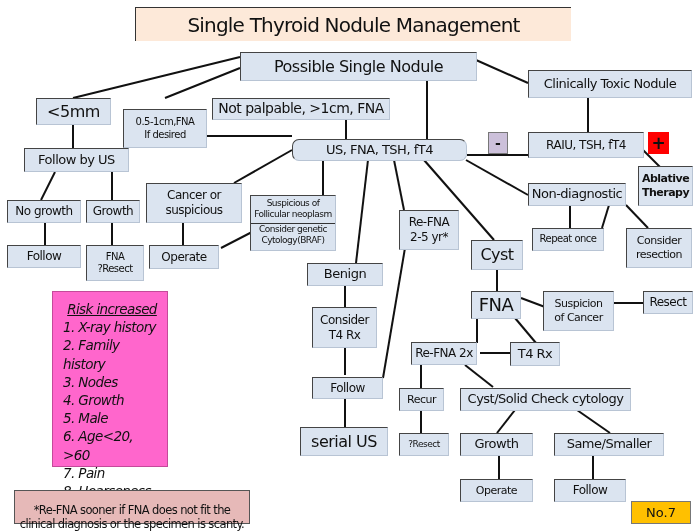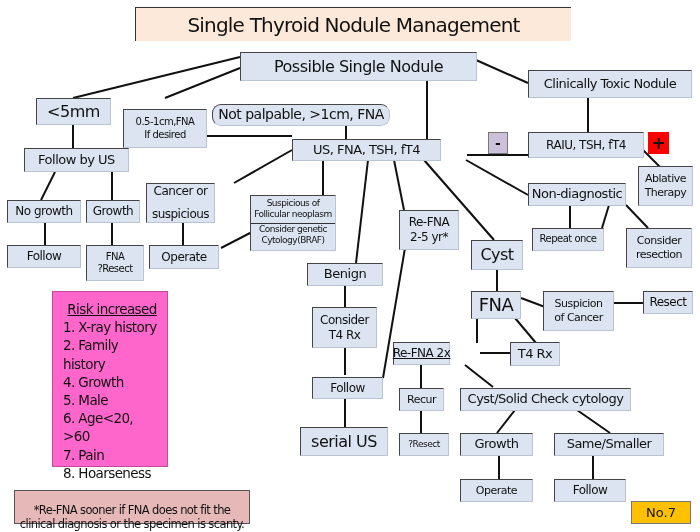--- a/index.html
+++ b/index.html
@@ -1,21 +1,21 @@
 <!DOCTYPE html>
 <html><head>
 <meta charset="utf-8">
 <style>
   html,body{margin:0;padding:0;background:#fff;}
   body{width:700px;height:532px;position:relative;overflow:hidden;font-family:"DejaVu Sans","Liberation Sans",sans-serif;color:#111;}
   #lines{position:absolute;left:0;top:0;width:700px;height:532px;}
   .box{position:absolute;box-sizing:border-box;background:#dbe4f0;border-top:1px solid #444;border-left:1px solid #444;border-right:1px solid #b8c4d4;border-bottom:1px solid #b8c4d4;display:flex;flex-direction:column;align-items:center;justify-content:center;text-align:center;letter-spacing:-0.5px;line-height:1.25;white-space:nowrap;}
   .f9{font-size:9px;} .f10{font-size:10px;} .f11{font-size:11px;} .f12{font-size:12px;} .f13{font-size:13px;} .f14{font-size:14px;} .f16{font-size:16px;} .f18{font-size:18px;}
   .title{position:absolute;left:135px;top:7px;width:435px;height:33px;background:#fde9d9;border-top:1px solid #333;border-left:1px solid #333;display:flex;align-items:center;justify-content:center;font-size:20px;letter-spacing:-0.8px;}
-  .risk{position:absolute;left:52px;top:291px;width:116px;height:176px;background:#ff66cc;border:1px solid #c44a9a;box-sizing:border-box;padding:8px 6px 0 10px;font-size:13.5px;letter-spacing:-0.6px;line-height:18.2px;}
+  .risk{position:absolute;left:52px;top:291px;width:116px;height:176px;background:#ff66cc;border:1px solid #c44a9a;box-sizing:border-box;padding:8px 6px 0 10px;font-size:13.5px;letter-spacing:-0.6px;line-height:18.2px;font-style:italic;}
   .risk .hd{text-decoration:underline;text-align:center;}
   .note{position:absolute;left:14px;top:490px;width:236px;height:34px;background:#e6b9b8;border:1px solid #555;box-sizing:border-box;font-size:11.5px;letter-spacing:-0.6px;line-height:14px;text-align:center;padding-top:12px;}
   .pageno{position:absolute;left:631px;top:501px;width:60px;height:23px;background:#ffc000;border:1px solid #777;box-sizing:border-box;font-size:13px;display:flex;align-items:center;justify-content:center;}
   .minus{position:absolute;left:488px;top:132px;width:20px;height:22px;background:#ccc0da;border:1px solid #777;box-sizing:border-box;display:flex;align-items:center;justify-content:center;font-size:14px;font-weight:bold;}
   .plus{position:absolute;left:648px;top:132px;width:21px;height:22px;background:#ff0000;box-sizing:border-box;display:flex;align-items:center;justify-content:center;font-size:17px;font-weight:bold;color:#111;}
   .split{border-bottom:1px solid #333;width:100%;padding-bottom:2px;}
 </style>
 </head>
 <body>
 
@@ -71,36 +71,36 @@
 <div class="box f16" style="left:240px;top:52px;width:237px;height:29px;">
     <span>Possible Single Nodule</span>
   </div>
 <div class="box f16" style="left:36px;top:98px;width:75px;height:27px;">
     <span>&lt;5mm</span>
   </div>
 <div class="box f10" style="left:123px;top:98px;width:84px;height:39px;margin-top:11px;">
     <span>0.5-1cm,FNA</span>
     <span>If desired</span>
   </div>
-<div class="box f14" style="left:212px;top:104px;width:178px;height:22px;border-radius:9px;">
+<div class="box f14" style="left:212px;top:98px;width:178px;height:22px;">
     <span>Not palpable, &gt;1cm, FNA</span>
   </div>
 <div class="box f13" style="left:528px;top:70px;width:164px;height:28px;">
     <span>Clinically Toxic Nodule</span>
   </div>
 
-<div class="box f13" style="left:292px;top:139px;width:149px;height:22px;">
+<div class="box f13" style="left:292px;top:139px;width:175px;height:22px;border-radius:7px;">
     <span>US, FNA, TSH, fT4</span>
   </div>
 <div class="minus">-</div>
 <div class="box f12" style="left:528px;top:132px;width:116px;height:26px;">
     <span>RAIU, TSH, fT4</span>
   </div>
 <div class="plus">+</div>
-<div class="box f11" style="left:638px;top:166px;width:55px;height:40px;">
+<div class="box f11" style="left:638px;top:166px;width:55px;height:40px;font-weight:bold;">
     <span>Ablative</span>
     <span>Therapy</span>
   </div>
 
 <div class="box f13" style="left:24px;top:148px;width:105px;height:24px;">
     <span>Follow by US</span>
   </div>
 <div class="box f12" style="left:7px;top:200px;width:74px;height:23px;">
     <span>No growth</span>
   </div>
@@ -108,21 +108,21 @@
     <span>Growth</span>
   </div>
 <div class="box f12" style="left:7px;top:245px;width:74px;height:23px;">
     <span>Follow</span>
   </div>
 <div class="box f10" style="left:86px;top:245px;width:58px;height:36px;">
     <span>FNA</span>
     <span>?Resect</span>
   </div>
 
-<div class="box f12" style="left:146px;top:183px;width:69px;height:40px;justify-content:space-between;">
+<div class="box f12" style="left:146px;top:183px;width:96px;height:40px;">
     <span>Cancer or</span>
     <span>suspicious</span>
   </div>
 <div class="box f12" style="left:149px;top:245px;width:70px;height:24px;">
     <span>Operate</span>
   </div>
 <div class="box f9" style="left:250px;top:195px;width:86px;height:56px;justify-content:flex-start;padding-top:2px;">
     <div class="split">
       <div>Suspicious of</div>
       <div>Follicular neoplasm</div>
@@ -167,21 +167,21 @@
     <span>FNA</span>
   </div>
 <div class="box f11" style="left:543px;top:291px;width:71px;height:40px;">
     <span>Suspicion</span>
     <span>of Cancer</span>
   </div>
 <div class="box f12" style="left:643px;top:291px;width:50px;height:23px;">
     <span>Resect</span>
   </div>
 
-<div class="box f12" style="left:393px;top:342px;width:57px;height:23px;text-decoration:underline;">
+<div class="box f12" style="left:411px;top:342px;width:66px;height:23px;">
     <span>Re-FNA 2x</span>
   </div>
 <div class="box f13" style="left:510px;top:342px;width:50px;height:24px;">
     <span>T4 Rx</span>
   </div>
 <div class="box f11" style="left:399px;top:388px;width:45px;height:23px;">
     <span>Recur</span>
   </div>
 <div class="box f9" style="left:399px;top:433px;width:50px;height:23px;">
     <span>?Resect</span>
@@ -199,20 +199,21 @@
     <span>Operate</span>
   </div>
 <div class="box f12" style="left:554px;top:479px;width:72px;height:23px;">
     <span>Follow</span>
   </div>
 
 <div class="risk">
   <div class="hd">Risk increased</div>
   <div>1. X-ray history</div>
   <div>2. Family history</div>
+  <div>3. Nodes</div>
   <div>4. Growth</div>
   <div>5. Male</div>
   <div>6. Age&lt;20, &gt;60</div>
   <div>7. Pain</div>
   <div>8. Hoarseness</div>
 </div>
 
 <div class="note">
   <div>*Re-FNA sooner if  FNA does not fit the</div>
   <div>clinical diagnosis or the specimen is scanty.</div>

